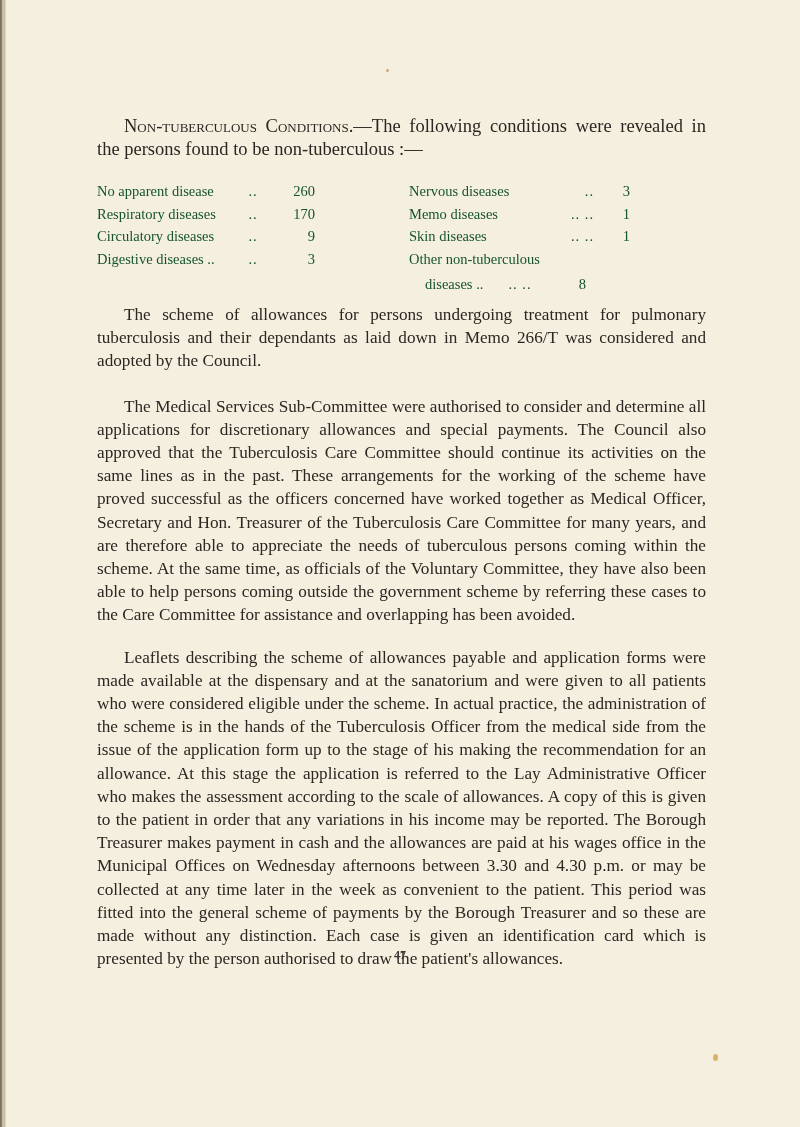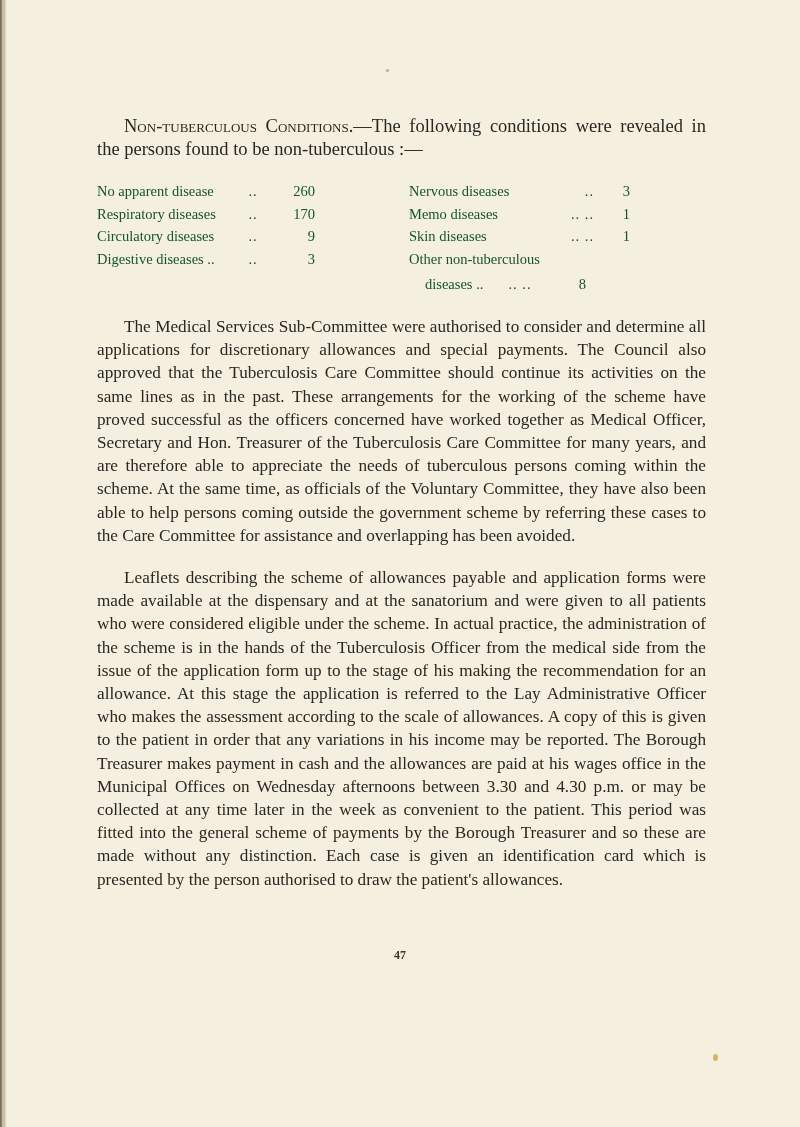--- a/index.html
+++ b/index.html
@@ -162,17 +162,18 @@
         <div class="line2">
           <span class="name2">diseases ..</span>
           <span class="dots2">..    ..</span>
           <span class="val">8</span>
         </div>
       </div>
     </div>
   </div>
 
 
+  <p class="para p1">The scheme of allowances for persons undergoing treatment for pulmonary tuberculosis and their dependants as laid down in Memo 266/T was considered and adopted by the Council.</p>
   <p class="para p3">The Medical Services Sub-Committee were authorised to consider and determine all applications for discretionary allowances and special payments. The Council also approved that the Tuberculosis Care Committee should continue its activities on the same lines as in the past. These arrangements for the working of the scheme have proved successful as the officers concerned have worked together as Medical Officer, Secretary and Hon. Treasurer of the Tuberculosis Care Committee for many years, and are therefore able to appreciate the needs of tuberculous persons coming within the scheme. At the same time, as officials of the Voluntary Committee, they have also been able to help persons coming outside the government scheme by referring these cases to the Care Committee for assistance and overlapping has been avoided.</p>
   <p class="para p4">Leaflets describing the scheme of allowances payable and application forms were made available at the dispensary and at the sanatorium and were given to all patients who were considered eligible under the scheme. In actual practice, the administration of the scheme is in the hands of the Tuberculosis Officer from the medical side from the issue of the application form up to the stage of his making the recommendation for an allowance. At this stage the application is referred to the Lay Administrative Officer who makes the assessment according to the scale of allowances. A copy of this is given to the patient in order that any variations in his income may be reported. The Borough Treasurer makes payment in cash and the allowances are paid at his wages office in the Municipal Offices on Wednesday afternoons between 3.30 and 4.30 p.m. or may be collected at any time later in the week as convenient to the patient. This period was fitted into the general scheme of payments by the Borough Treasurer and so these are made without any distinction. Each case is given an identification card which is presented by the person authorised to draw the patient's allowances.</p>
 </div>
 
 <div class="page-number">47</div>
 
 </body></html>

